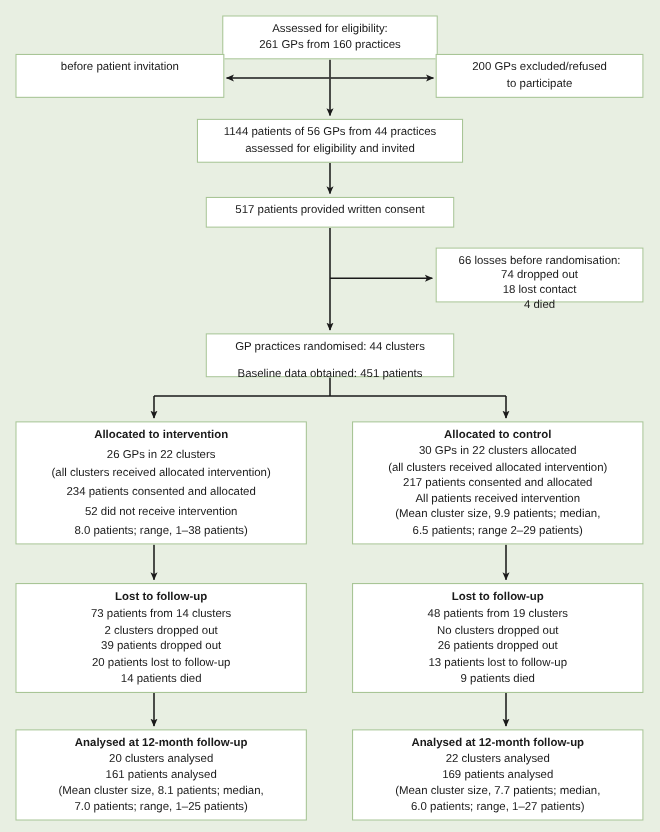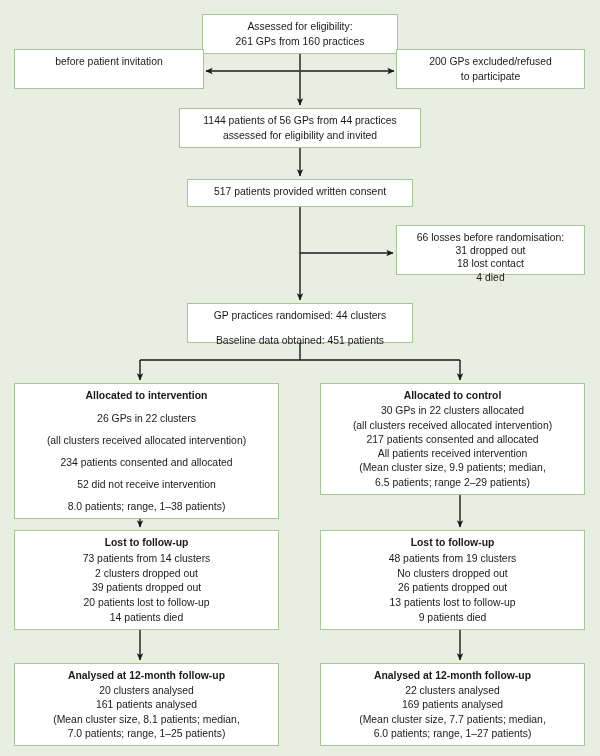--- a/index.html
+++ b/index.html
@@ -50,21 +50,21 @@
     margin-bottom: 1px;
   }
   
   #n-eligibility  { left: 202px; top: 14px;  width: 196px; height: 40px; }
   #n-dropped-gps  { left: 14px;  top: 49px;  width: 190px; height: 40px; }
   #n-excluded-gps { left: 396px; top: 49px;  width: 189px; height: 40px; }
   #n-invited      { left: 179px; top: 108px; width: 242px; height: 40px; }
   #n-consent      { left: 187px; top: 179px; width: 226px; height: 28px; }
   #n-losses       { left: 396px; top: 225px; width: 189px; height: 50px; }
   #n-randomised   { left: 187px; top: 303px; width: 226px; height: 40px; gap: 12px; }
-  #n-alloc-int    { left: 14px;  top: 383px; width: 265px; height: 136px; }
+  #n-alloc-int    { left: 14px;  top: 383px; width: 265px; height: 112px; }
   #n-alloc-ctrl   { left: 320px; top: 383px; width: 265px; height: 112px; }
   #n-lost-int     { left: 14px;  top: 530px; width: 265px; height: 100px; }
   #n-lost-ctrl    { left: 320px; top: 530px; width: 265px; height: 100px; }
   #n-anal-int     { left: 14px;  top: 663px; width: 265px; height: 83px; }
   #n-anal-ctrl    { left: 320px; top: 663px; width: 265px; height: 83px; }
 </style>
 </head>
 <body>
 
 <div id="flow">
@@ -120,21 +120,21 @@
     <span class="ln">1144 patients of 56 GPs from 44 practices</span>
     <span class="ln">assessed for eligibility and invited</span>
   </div>
 
   <div class="node" id="n-consent">
     <span class="ln">517 patients provided written consent</span>
   </div>
 
   <div class="node" id="n-losses">
     <span class="ln">66 losses before randomisation:</span>
-    <span class="ln">31 dropped out</span>
+    <span class="ln">74 dropped out</span>
     <span class="ln">18 lost contact</span>
     <span class="ln">4 died</span>
   </div>
 
   <div class="node" id="n-randomised">
     <span class="ln">GP practices randomised: 44 clusters</span>
     <span class="ln">Baseline data obtained: 451 patients</span>
   </div>
 
   <div class="node" id="n-alloc-int">

